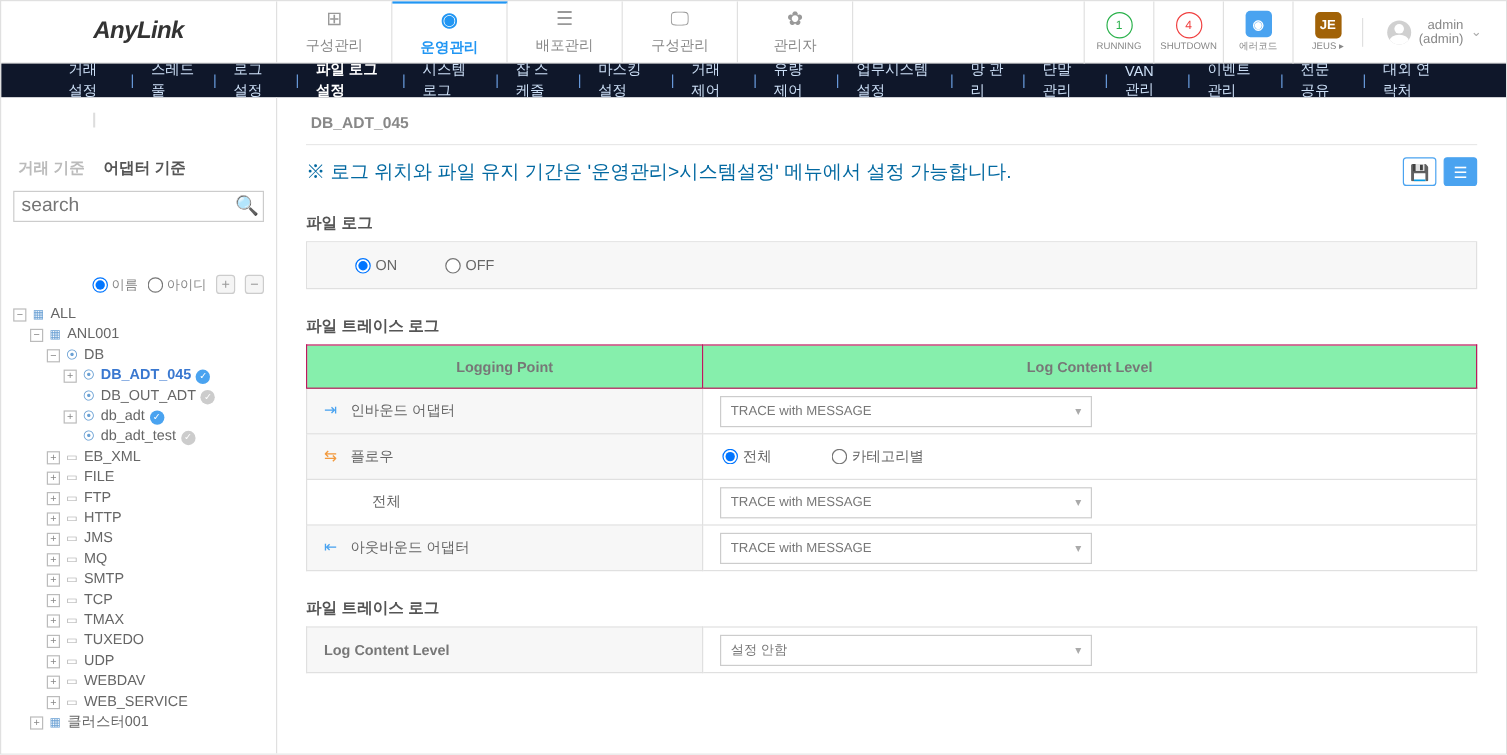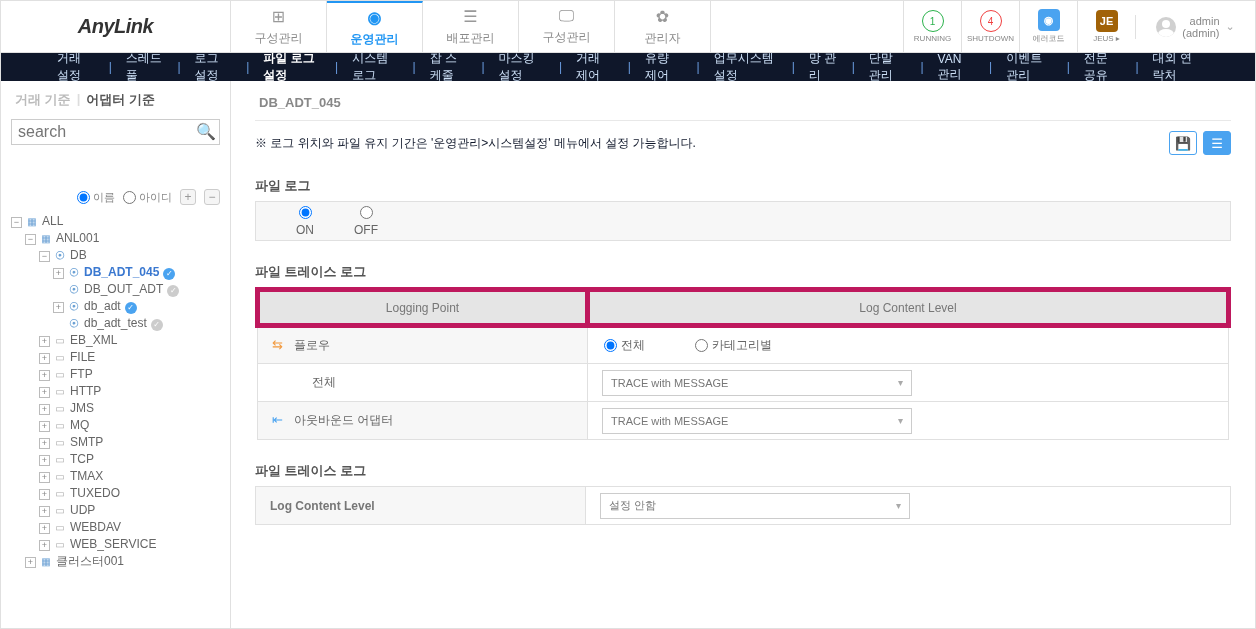--- a/index.html
+++ b/index.html
@@ -30,21 +30,21 @@
   
   .subnav { height: 28px; background: #0f172a; display: flex; align-items: center; padding: 0 50px; gap: 0; }
   .subnav-item { color: #cde0f7; font-size: 12px; cursor: pointer; padding: 0 6px; }
   .subnav-item.active { color: #fff; font-weight: bold; }
   .subnav-sep { color: #6a9de0; padding: 0 8px; }
 
   
   .main { display: flex; height: calc(100% - 80px); }
   .sidebar { width: 230px; border-right: 1px solid #e0e0e0; padding: 10px 10px; overflow: auto; }
   .side-tabs { display: flex; gap: 6px; font-size: 13px; font-weight: bold; margin-bottom: 10px; padding: 0 4px; }
-  .side-tab { color: #bbb; cursor: pointer; }
+  .side-tab { color: #bbb; cursor: pointer; margin-top: 40px; }
   .side-tab.active { color: #555; }
   .side-tab-sep { color: #ddd; }
   .searchbox { position: relative; margin-bottom: 8px; }
   .searchbox input { width: 100%; height: 26px; border: 1px solid #ccc; padding: 2px 28px 2px 6px; font-size: 16px; color: #999; }
   .searchbox .sicon { position: absolute; right: 4px; top: 3px; font-size: 16px; color: #aaa; }
   .side-opts { display: flex; align-items: center; justify-content: flex-end; gap: 8px; font-size: 11px; color: #888; margin-bottom: 8px; margin-top: 44px; }
   .side-opts label { display: flex; align-items: center; gap: 3px; }
   .side-opts input[type=radio] { margin: 0; }
   .pm { width: 16px; height: 16px; border: 1px solid #ccc; border-radius: 3px; display: inline-flex; align-items: center; justify-content: center; font-size: 12px; color: #999; cursor: pointer; background: #f5f5f5; }
   .tree { font-size: 12px; color: #666; line-height: 17px; }
@@ -56,32 +56,32 @@
   .tree li.sel > .lbl { color: #3a78d0; font-weight: bold; }
   .check { display: inline-flex; width: 12px; height: 12px; border-radius: 50%; align-items: center; justify-content: center; font-size: 8px; color: #fff; margin-left: 4px; }
   .check.blue { background: #4aa3f0; }
   .check.gray { background: #ccc; }
   .lbl { cursor: pointer; }
 
   
   .content { flex: 1; padding: 14px 24px 20px; overflow: auto; }
   .crumb { color: #888; font-size: 13px; font-weight: bold; padding-bottom: 10px; border-bottom: 1px solid #e8e8e8; margin-bottom: 10px; text-align: left; padding-left: 4px; }
   .topline { display: flex; align-items: center; }
-  .note { font-size: 12px; color: #0f172a; }
+  .note { font-size: 16px; color: #0369a1; }
   .top-btns { margin-left: auto; display: flex; gap: 6px; }
   .icobtn { width: 28px; height: 24px; border: 1px solid #4aa3f0; border-radius: 3px; display: flex; align-items: center; justify-content: center; color: #4aa3f0; cursor: pointer; font-size: 13px; background: #fff; }
   .icobtn.solid { background: #4aa3f0; color: #fff; }
 
   .section-title { font-size: 13px; font-weight: bold; color: #555; margin-top: 22px; margin-bottom: 6px; }
   .panel { border: 1px solid #e0e0e0; }
   .panel-row { height: 38px; display: flex; align-items: center; background: #f7f7f7; padding-left: 40px; gap: 40px; }
-  .panel-row label { display: flex; align-items: center; gap: 4px; font-size: 12px; color: #666; flex-direction: column; }
+  .panel-row label { display: flex; align-items: center; gap: 4px; font-size: 12px; color: #666; }
 
   table.tbl { width: 100%; border-collapse: collapse; border: 1px solid #e0e0e0; table-layout: fixed; }
-  table.tbl th { background: #e5e5e5; color: #777; font-weight: normal; font-size: 12px; height: 36px; border: 5px solid #be185d; }
+  table.tbl th { background: #86efac; color: #777; font-weight: bold; font-size: 12px; height: 36px; border: 1px solid #be185d; }
   table.tbl th:first-child { width: 330px; }
   table.tbl td { border: 1px solid #e0e0e0; height: 38px; padding: 0 14px; font-size: 12px; color: #666; }
   table.tbl td.lab { background: #f7f7f7; }
   table.tbl td.lab.sub { padding-left: 54px; background: #fff; }
   .rowicon { display: inline-flex; width: 16px; margin-right: 6px; color: #4aa3f0; font-size: 13px; }
   .rowicon.orange { color: #f29a3e; }
   .dropdown { width: 310px; height: 26px; border: 1px solid #ccc; position: relative; display: flex; align-items: center; padding: 0 24px 0 8px; font-size: 11px; color: #777; cursor: pointer; background: #fff; }
   .dropdown::after { content: "▾"; position: absolute; right: 8px; color: #aaa; font-size: 10px; }
   .radiogrp { display: flex; gap: 50px; padding-left: 2px; }
   .radiogrp label { display: flex; align-items: center; gap: 4px; color: #666; font-size: 12px; }
@@ -272,20 +272,26 @@
       <div class="section-title">파일 트레이스 로그</div>
       <table class="tbl">
         <thead>
           <tr>
             <th>Logging Point</th>
             <th>Log Content Level</th>
           </tr>
         </thead>
         <tbody>
           <tr>
+            <td class="lab"><span class="rowicon">⇥</span><span>인바운드 어댑터</span></td>
+            <td>
+                <div class="dropdown">TRACE with MESSAGE</div>
+              </td>
+          </tr>
+          <tr>
             <td class="lab"><span class="rowicon orange">⇆</span><span>플로우</span></td>
             <td>
               <div class="radiogrp">
                 <label>
                     <input type="radio" name="flw" checked="" style="">
                     <span>전체</span>
                   </label>
                 <label>
                     <input type="radio" name="flw" style="">
                     <span>카테고리별</span>

